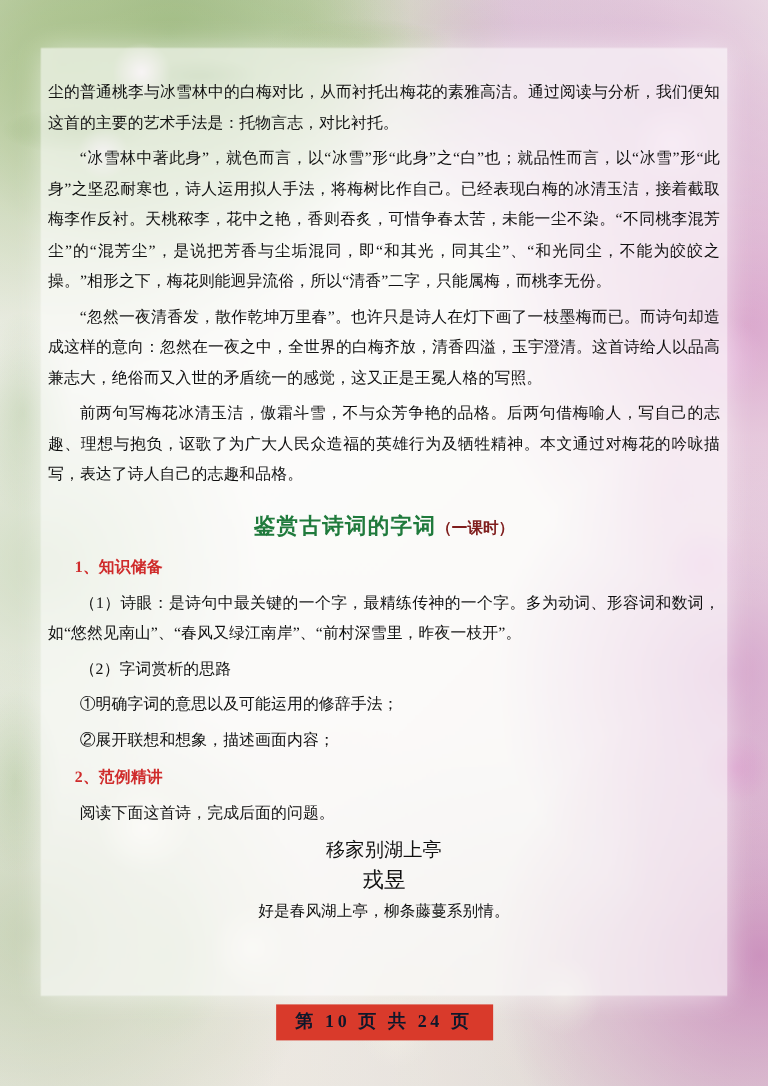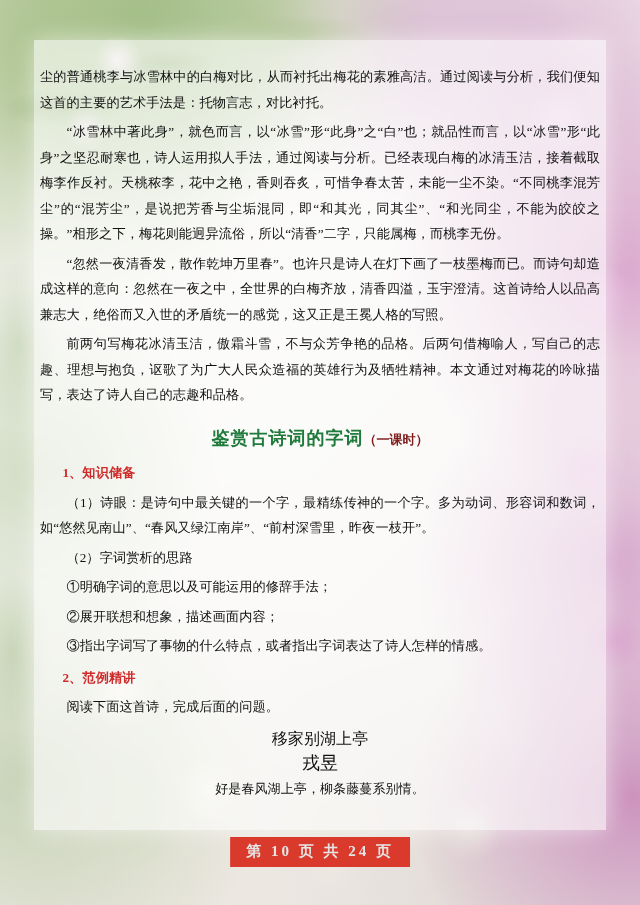--- a/index.html
+++ b/index.html
@@ -141,21 +141,21 @@
   .poem-author { font-size: 18px; }
   .poem-line { font-size: 13px; }
 
   
   .footer {
     position: absolute;
     left: 50%;
     transform: translateX(-50%);
     bottom: 38px;
     background: #d93a2b;
-    color: #e5e5e5;
+    color: #0f172a;
     font-weight: bold;
     font-size: 15px;
     letter-spacing: 3px;
     padding: 5px 16px 6px 16px;
     font-family: "Liberation Serif", "DejaVu Serif", serif;
     white-space: nowrap;
   }
 </style>
 </head>
 <body>
@@ -165,34 +165,33 @@
   <div class="bg-base"></div>
   <div class="bg-leaves"></div>
   <div class="bg-blooms"></div>
   <div class="bg-wash"></div>
 
   <div class="sheet"></div>
 
   <div class="content">
 
     <p class="body-par">尘的普通桃李与冰雪林中的白梅对比，从而衬托出梅花的素雅高洁。通过阅读与分析，我们便知这首的主要的艺术手法是：托物言志，对比衬托。</p>
-    <p class="body-par indent2">“冰雪林中著此身”，就色而言，以“冰雪”形“此身”之“白”也；就品性而言，以“冰雪”形“此身”之坚忍耐寒也，诗人运用拟人手法，通过阅读与分析。已经表现白梅的冰清玉洁，接着截取梅李作反衬。天桃秾李，花中之艳，香则吞炙，可惜争春太苦，未能一尘不染。“不同桃李混芳尘”的“混芳尘”，是说把芳香与尘垢混同，即“和其光，同其尘”、“和光同尘，不能为皎皎之操。”相形之下，梅花则能迥异流俗，所以“清香”二字，只能属梅，而桃李无份。</p>
+    <p class="body-par indent2">“冰雪林中著此身”，就色而言，以“冰雪”形“此身”之“白”也；就品性而言，以“冰雪”形“此身”之坚忍耐寒也，诗人运用拟人手法，将梅树比作自己。已经表现白梅的冰清玉洁，接着截取梅李作反衬。天桃秾李，花中之艳，香则吞炙，可惜争春太苦，未能一尘不染。“不同桃李混芳尘”的“混芳尘”，是说把芳香与尘垢混同，即“和其光，同其尘”、“和光同尘，不能为皎皎之操。”相形之下，梅花则能迥异流俗，所以“清香”二字，只能属梅，而桃李无份。</p>
     <p class="body-par indent2">“忽然一夜清香发，散作乾坤万里春”。也许只是诗人在灯下画了一枝墨梅而已。而诗句却造成这样的意向：忽然在一夜之中，全世界的白梅齐放，清香四溢，玉宇澄清。这首诗给人以品高兼志大，绝俗而又入世的矛盾统一的感觉，这又正是王冕人格的写照。</p>
     <p class="body-par indent2">前两句写梅花冰清玉洁，傲霜斗雪，不与众芳争艳的品格。后两句借梅喻人，写自己的志趣、理想与抱负，讴歌了为广大人民众造福的英雄行为及牺牲精神。本文通过对梅花的吟咏描写，表达了诗人自己的志趣和品格。</p>
 
     <div class="section-title">
       <span>鉴赏古诗词的字词</span><span class="sub">（一课时）</span>
     </div>
 
     <p class="red-head">1、知识储备</p>
     <p class="body-par indent2">（1）诗眼：是诗句中最关键的一个字，最精练传神的一个字。多为动词、形容词和数词，如“悠然见南山”、“春风又绿江南岸”、“前村深雪里，昨夜一枝开”。</p>
     <p class="body-par indent2">（2）字词赏析的思路</p>
     <p class="body-par indent2">①明确字词的意思以及可能运用的修辞手法；</p>
     <p class="body-par indent2">②展开联想和想象，描述画面内容；</p>
-    <p class="body-par indent2">③指出字词写了事物的什么特点，或者指出字词表达了诗人怎样的情感。</p>
 
     <p class="red-head">2、范例精讲</p>
     <p class="body-par indent2">阅读下面这首诗，完成后面的问题。</p>
 
     <div class="poem-block">
       <div class="poem-title">移家别湖上亭</div>
       <div class="poem-author">戎昱</div>
       <div class="poem-line">好是春风湖上亭，柳条藤蔓系别情。</div>
     </div>
 

